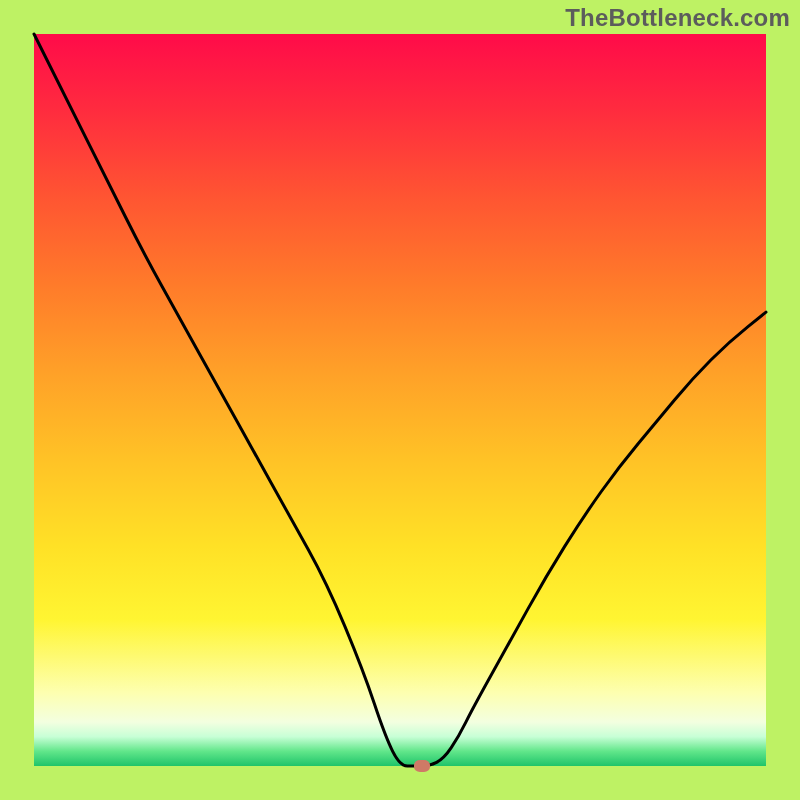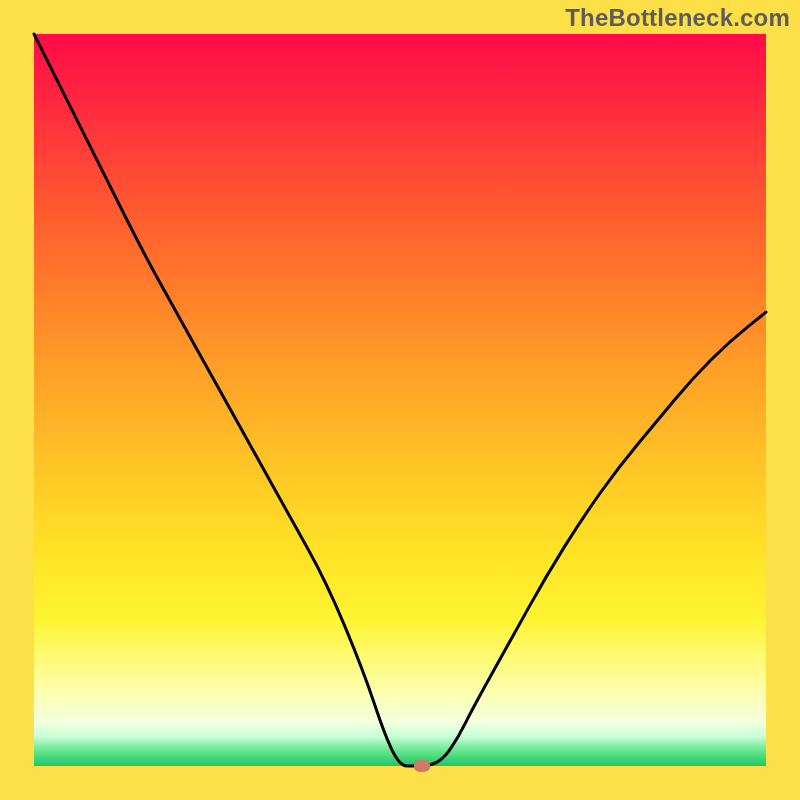--- a/index.html
+++ b/index.html
@@ -8,21 +8,21 @@
     width: 800px;
     height: 800px;
     background: #000;
     font-family: Arial, Helvetica, sans-serif;
     overflow: hidden;
   }
   .frame {
     position: relative;
     width: 800px;
     height: 800px;
-    background: #fde047;
+    background: #bef264;
   }
   .watermark {
     position: absolute;
     top: 4px;
     right: 10px;
     font-size: 24px;
     font-weight: 600;
     color: #5c5c5c;
     letter-spacing: 0.2px;
     user-select: none;

